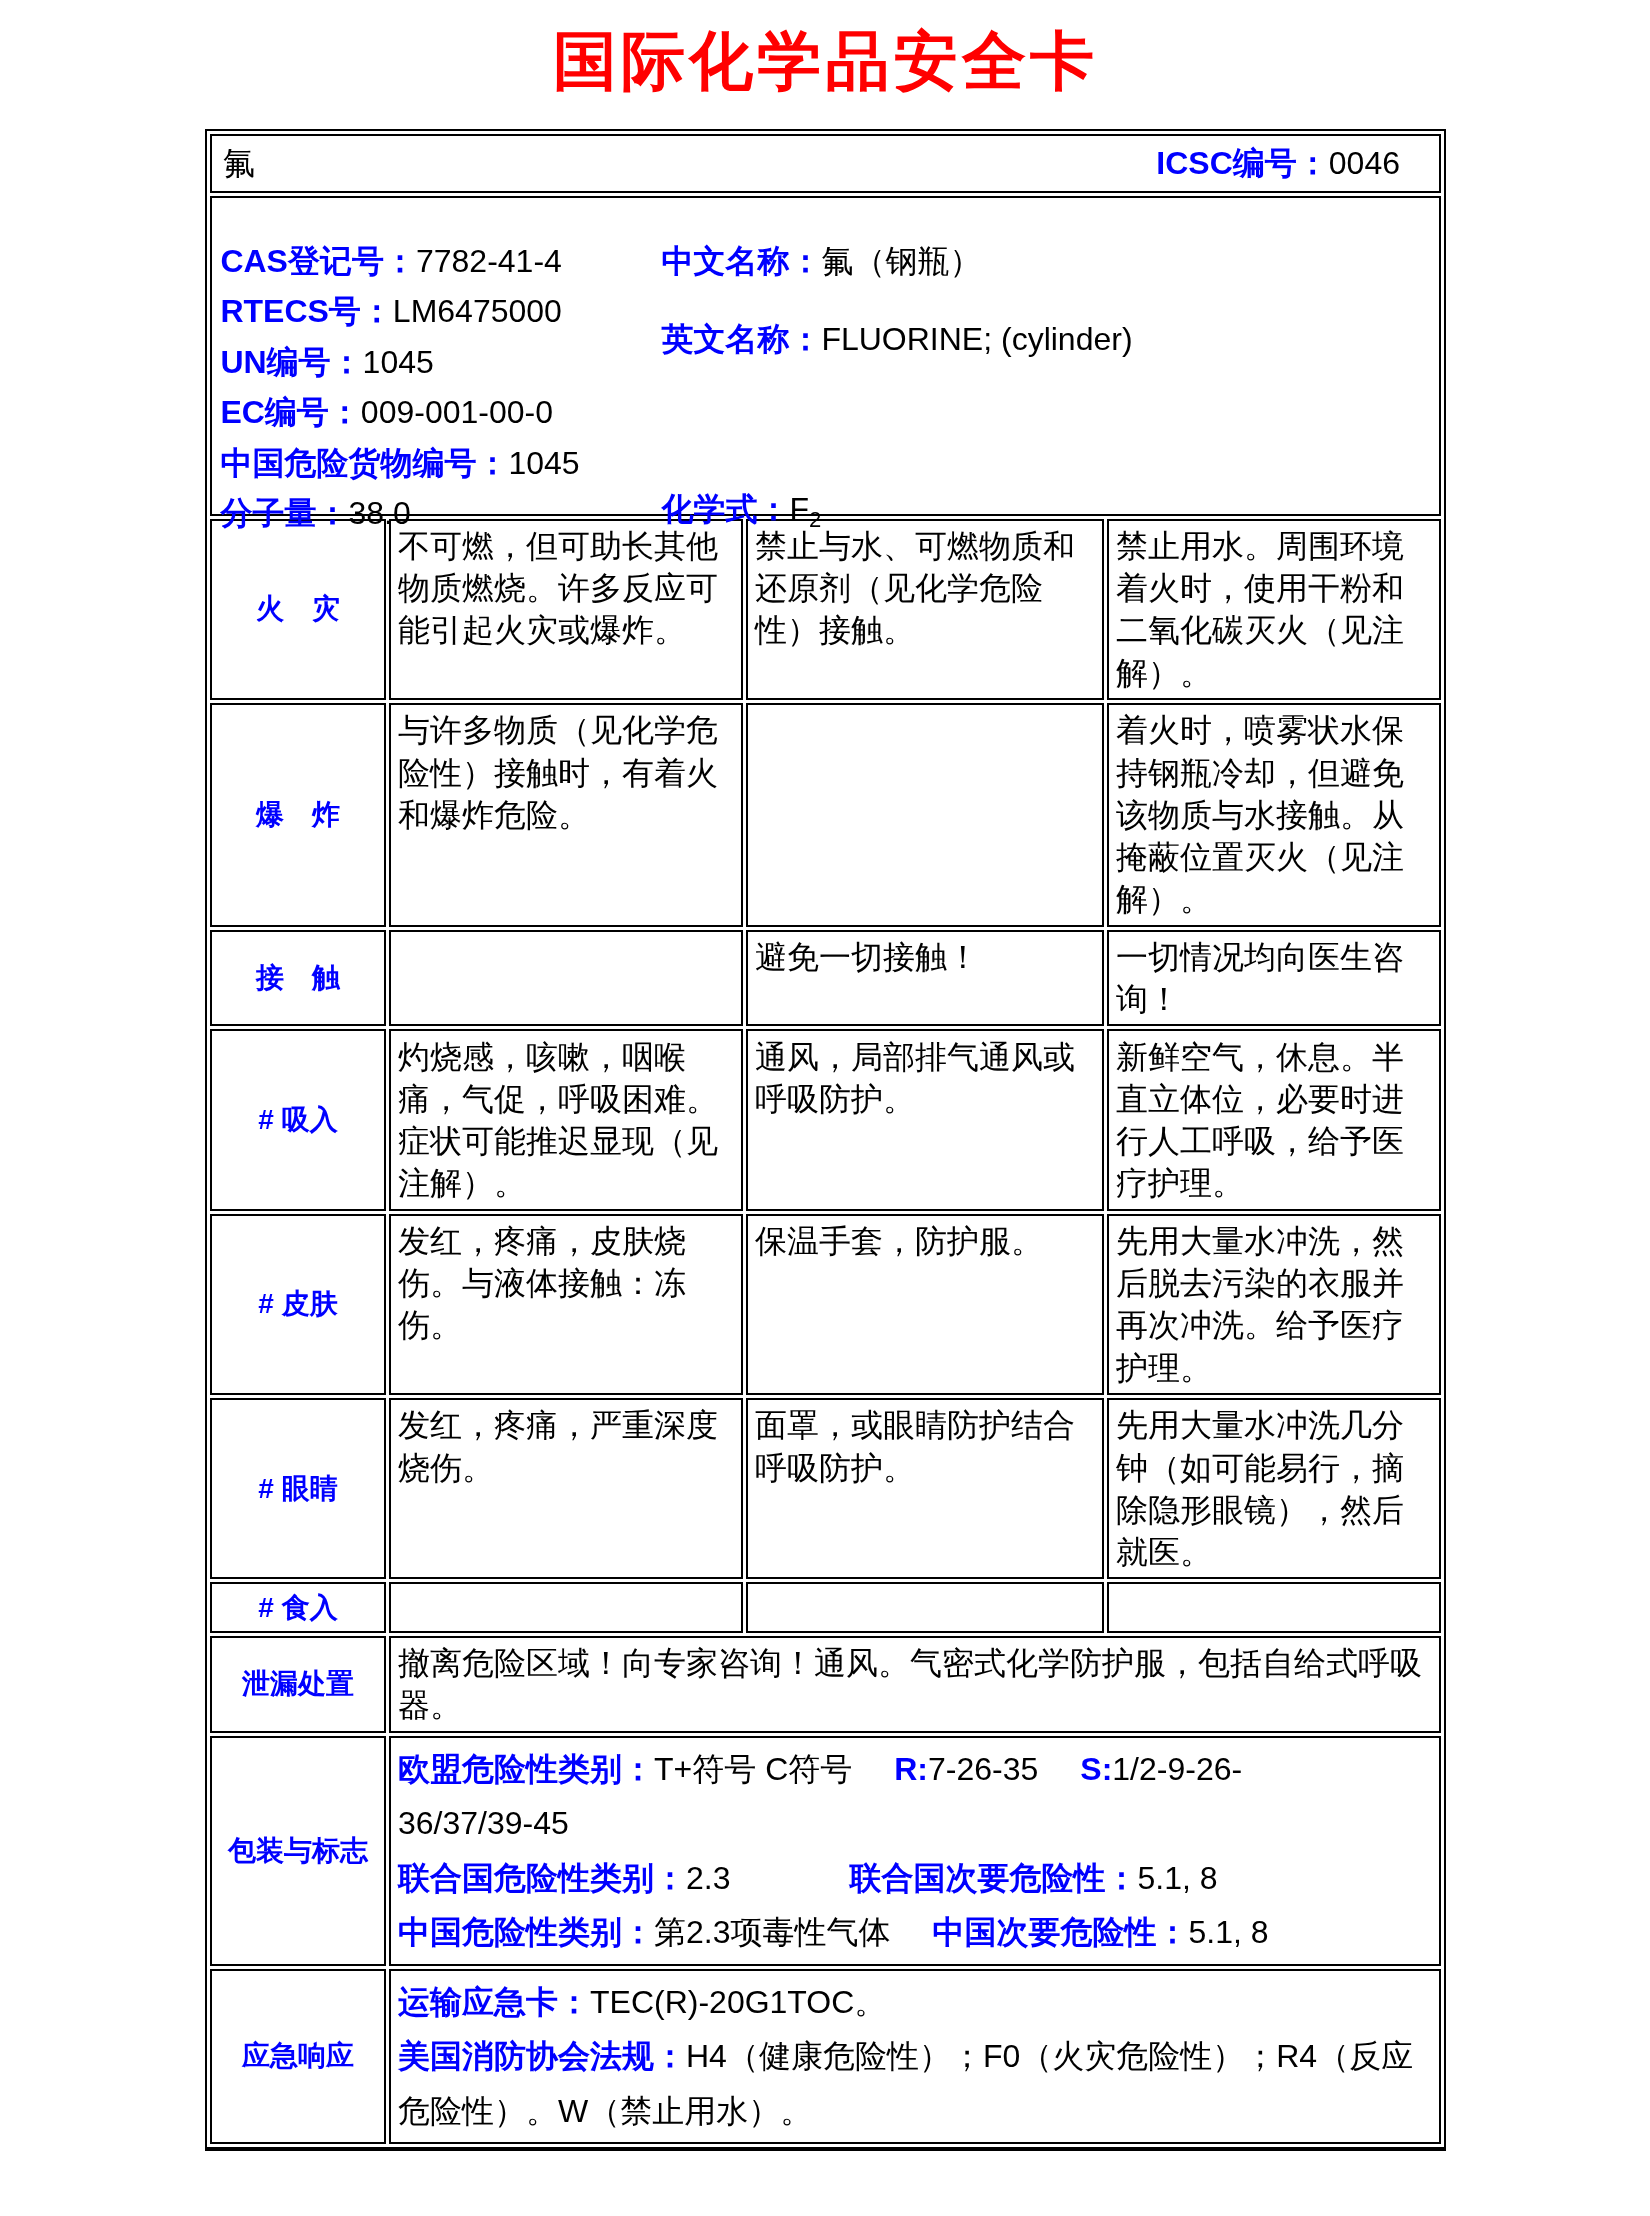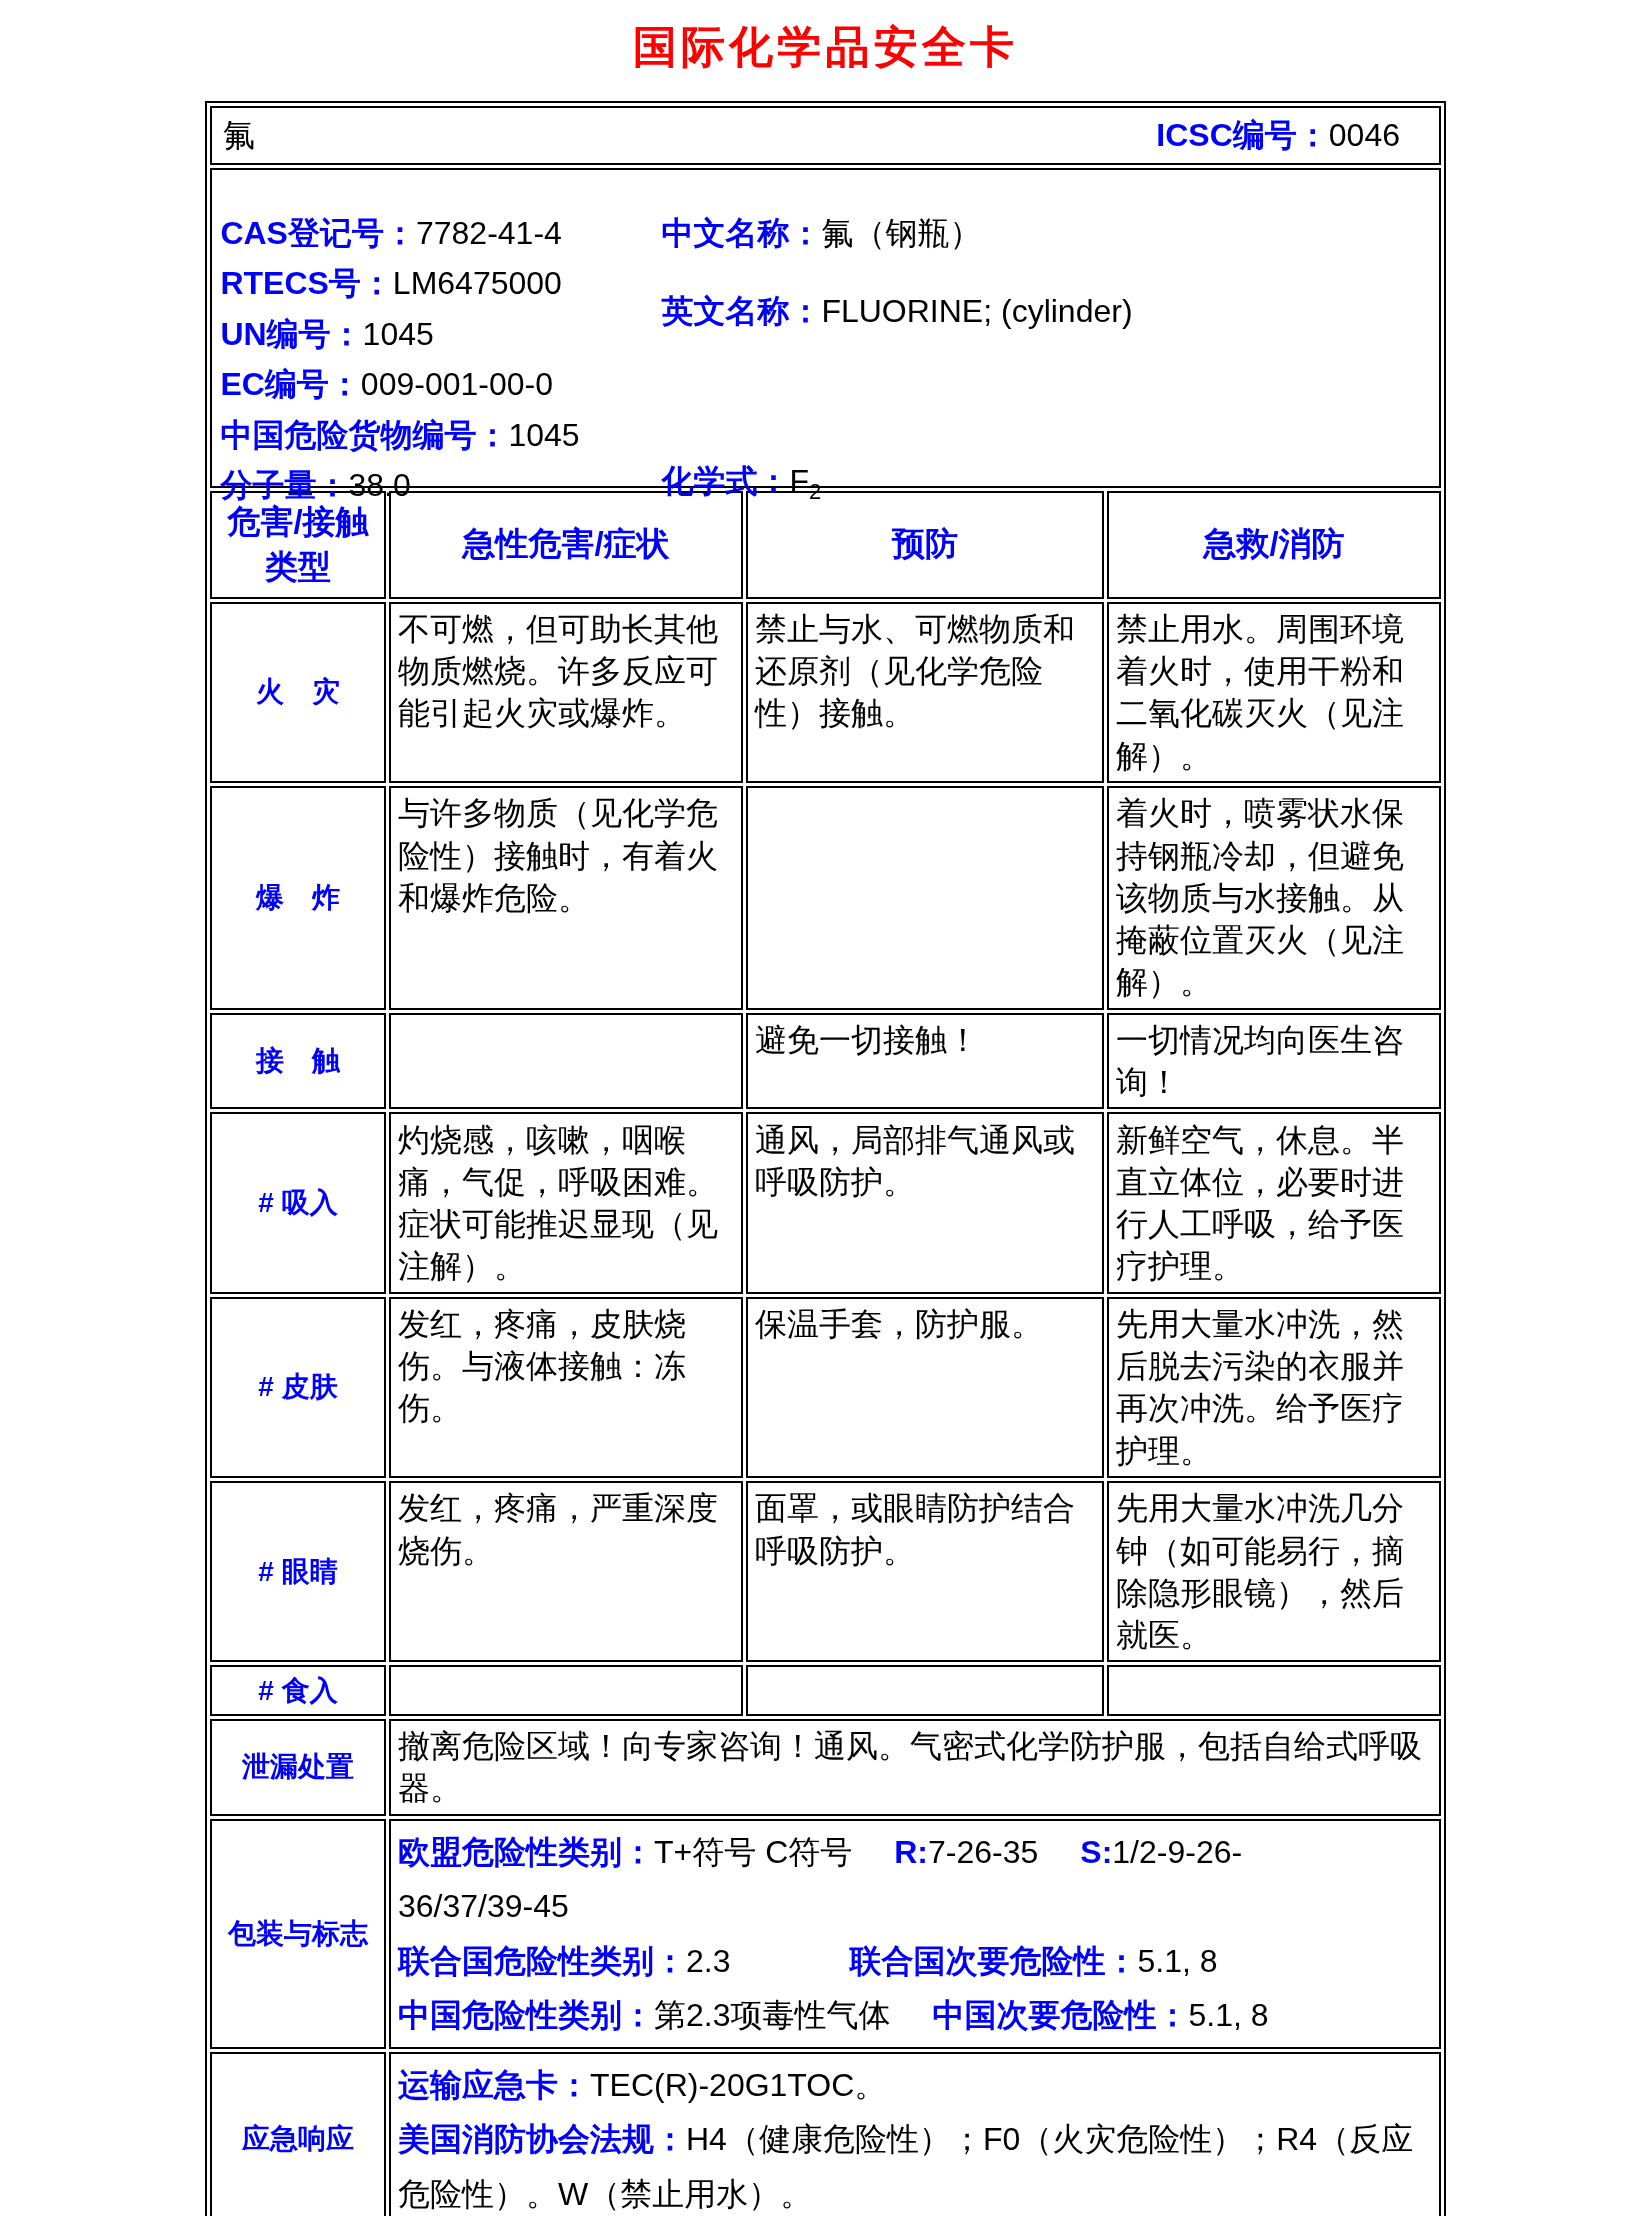--- a/index.html
+++ b/index.html
@@ -6,21 +6,21 @@
   body{
     width:1651px;min-height:2216px;
     font-family:"Liberation Sans", sans-serif;
     color:#000;
   }
   .title{
     text-align:center;
     color:#ff0000;
     font-family:"DejaVu Serif", serif;
     font-weight:bold;
-    font-size:44px;
+    font-size:64px;
     letter-spacing:4.2px;
     margin:18px 0 24px 0;
   }
   table.card{
     width:1241px;
     margin:0 auto;
     border:2.1px solid #000;
     border-bottom:4.2px solid #000;
     border-collapse:separate;
     border-spacing:3.5px;
@@ -107,29 +107,20 @@
           </div>
           <div class="id-right">
             <div class="pos-cn"><span class="lbl">中文名称：</span><span class="val">氟（钢瓶）</span></div>
             <div class="pos-en"><span class="lbl">英文名称：</span><span class="val">FLUORINE; (cylinder)</span></div>
             <div class="pos-f"><span class="lbl">化学式：</span><span class="val"><span>F</span><sub>2</sub></span></div>
           </div>
         </div>
       </td>
     </tr>
 
-    <tr class="r-head">
-      <th class="head">
-        <div>危害/接触</div>
-        <div>类型</div>
-      </th>
-      <th class="head">急性危害/症状</th>
-      <th class="head">预防</th>
-      <th class="head">急救/消防</th>
-    </tr>
 
     <tr class="r-fire">
       <td class="rowlabel">火　灾</td>
       <td class="body">不可燃，但可助长其他物质燃烧。许多反应可能引起火灾或爆炸。</td>
       <td class="body">禁止与水、可燃物质和还原剂（见化学危险性）接触。</td>
       <td class="body">禁止用水。周围环境着火时，使用干粉和二氧化碳灭火（见注解）。</td>
     </tr>
 
     <tr class="r-expl">
       <td class="rowlabel">爆　炸</td>

